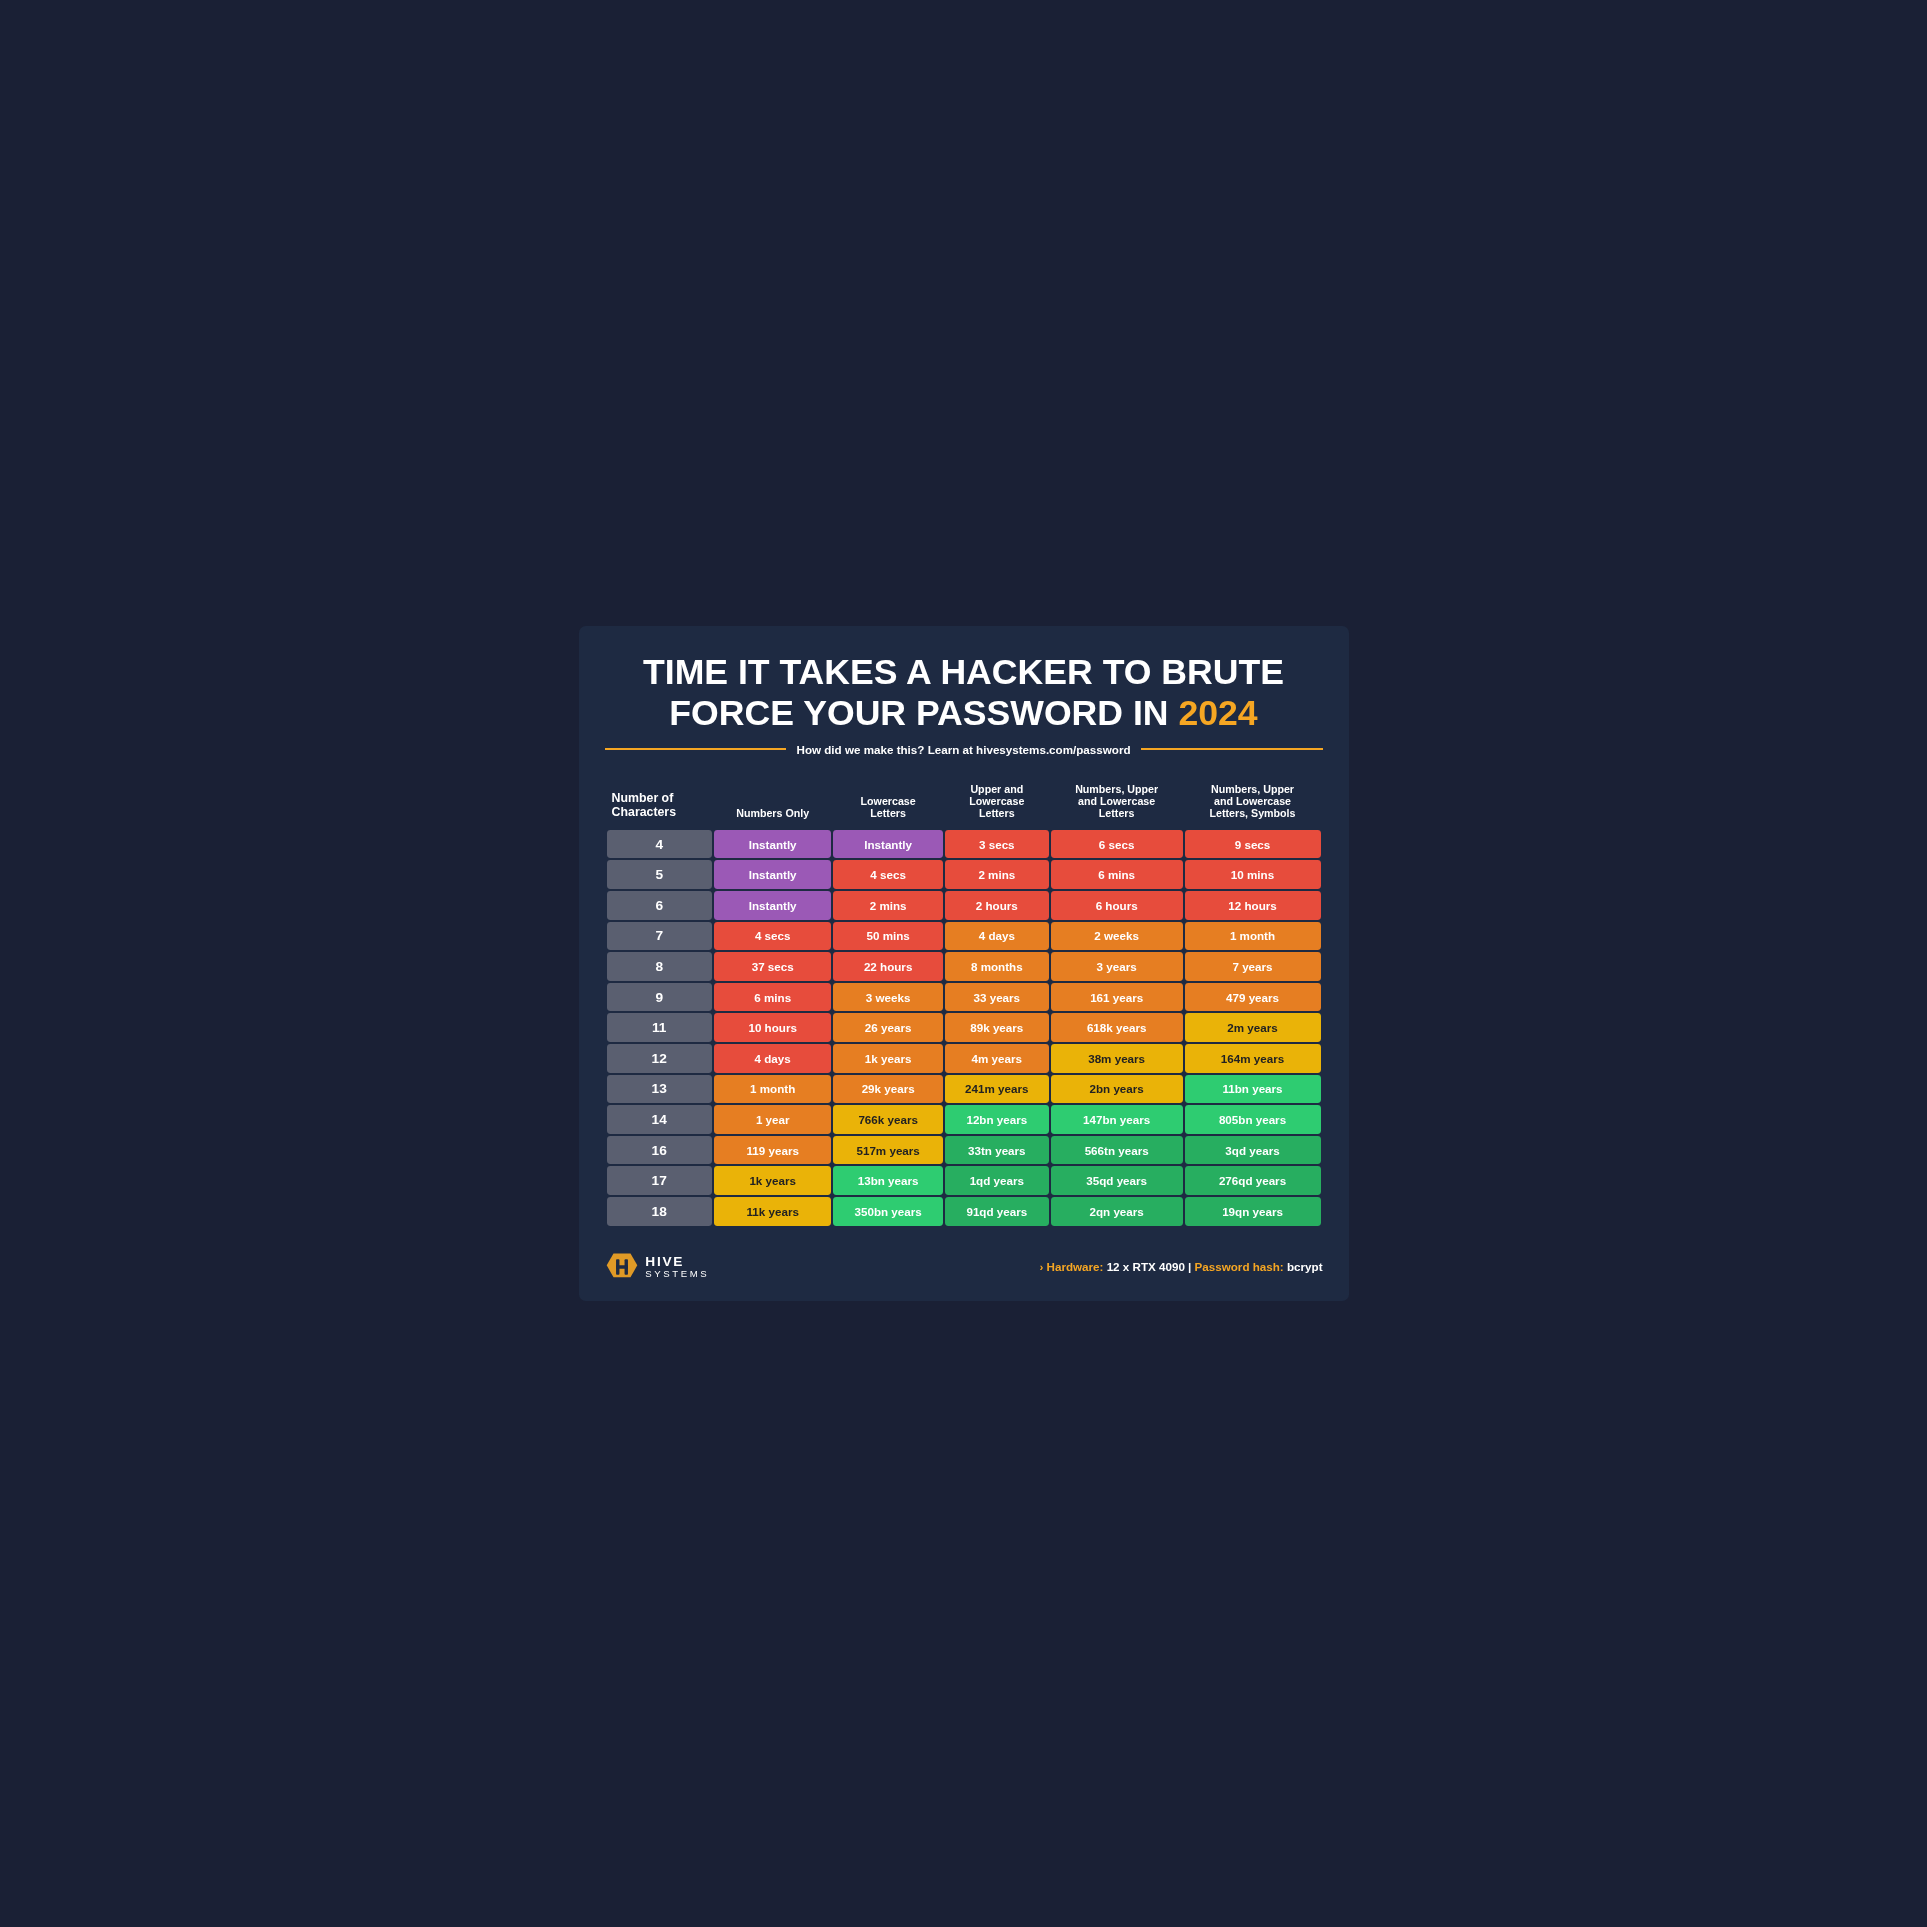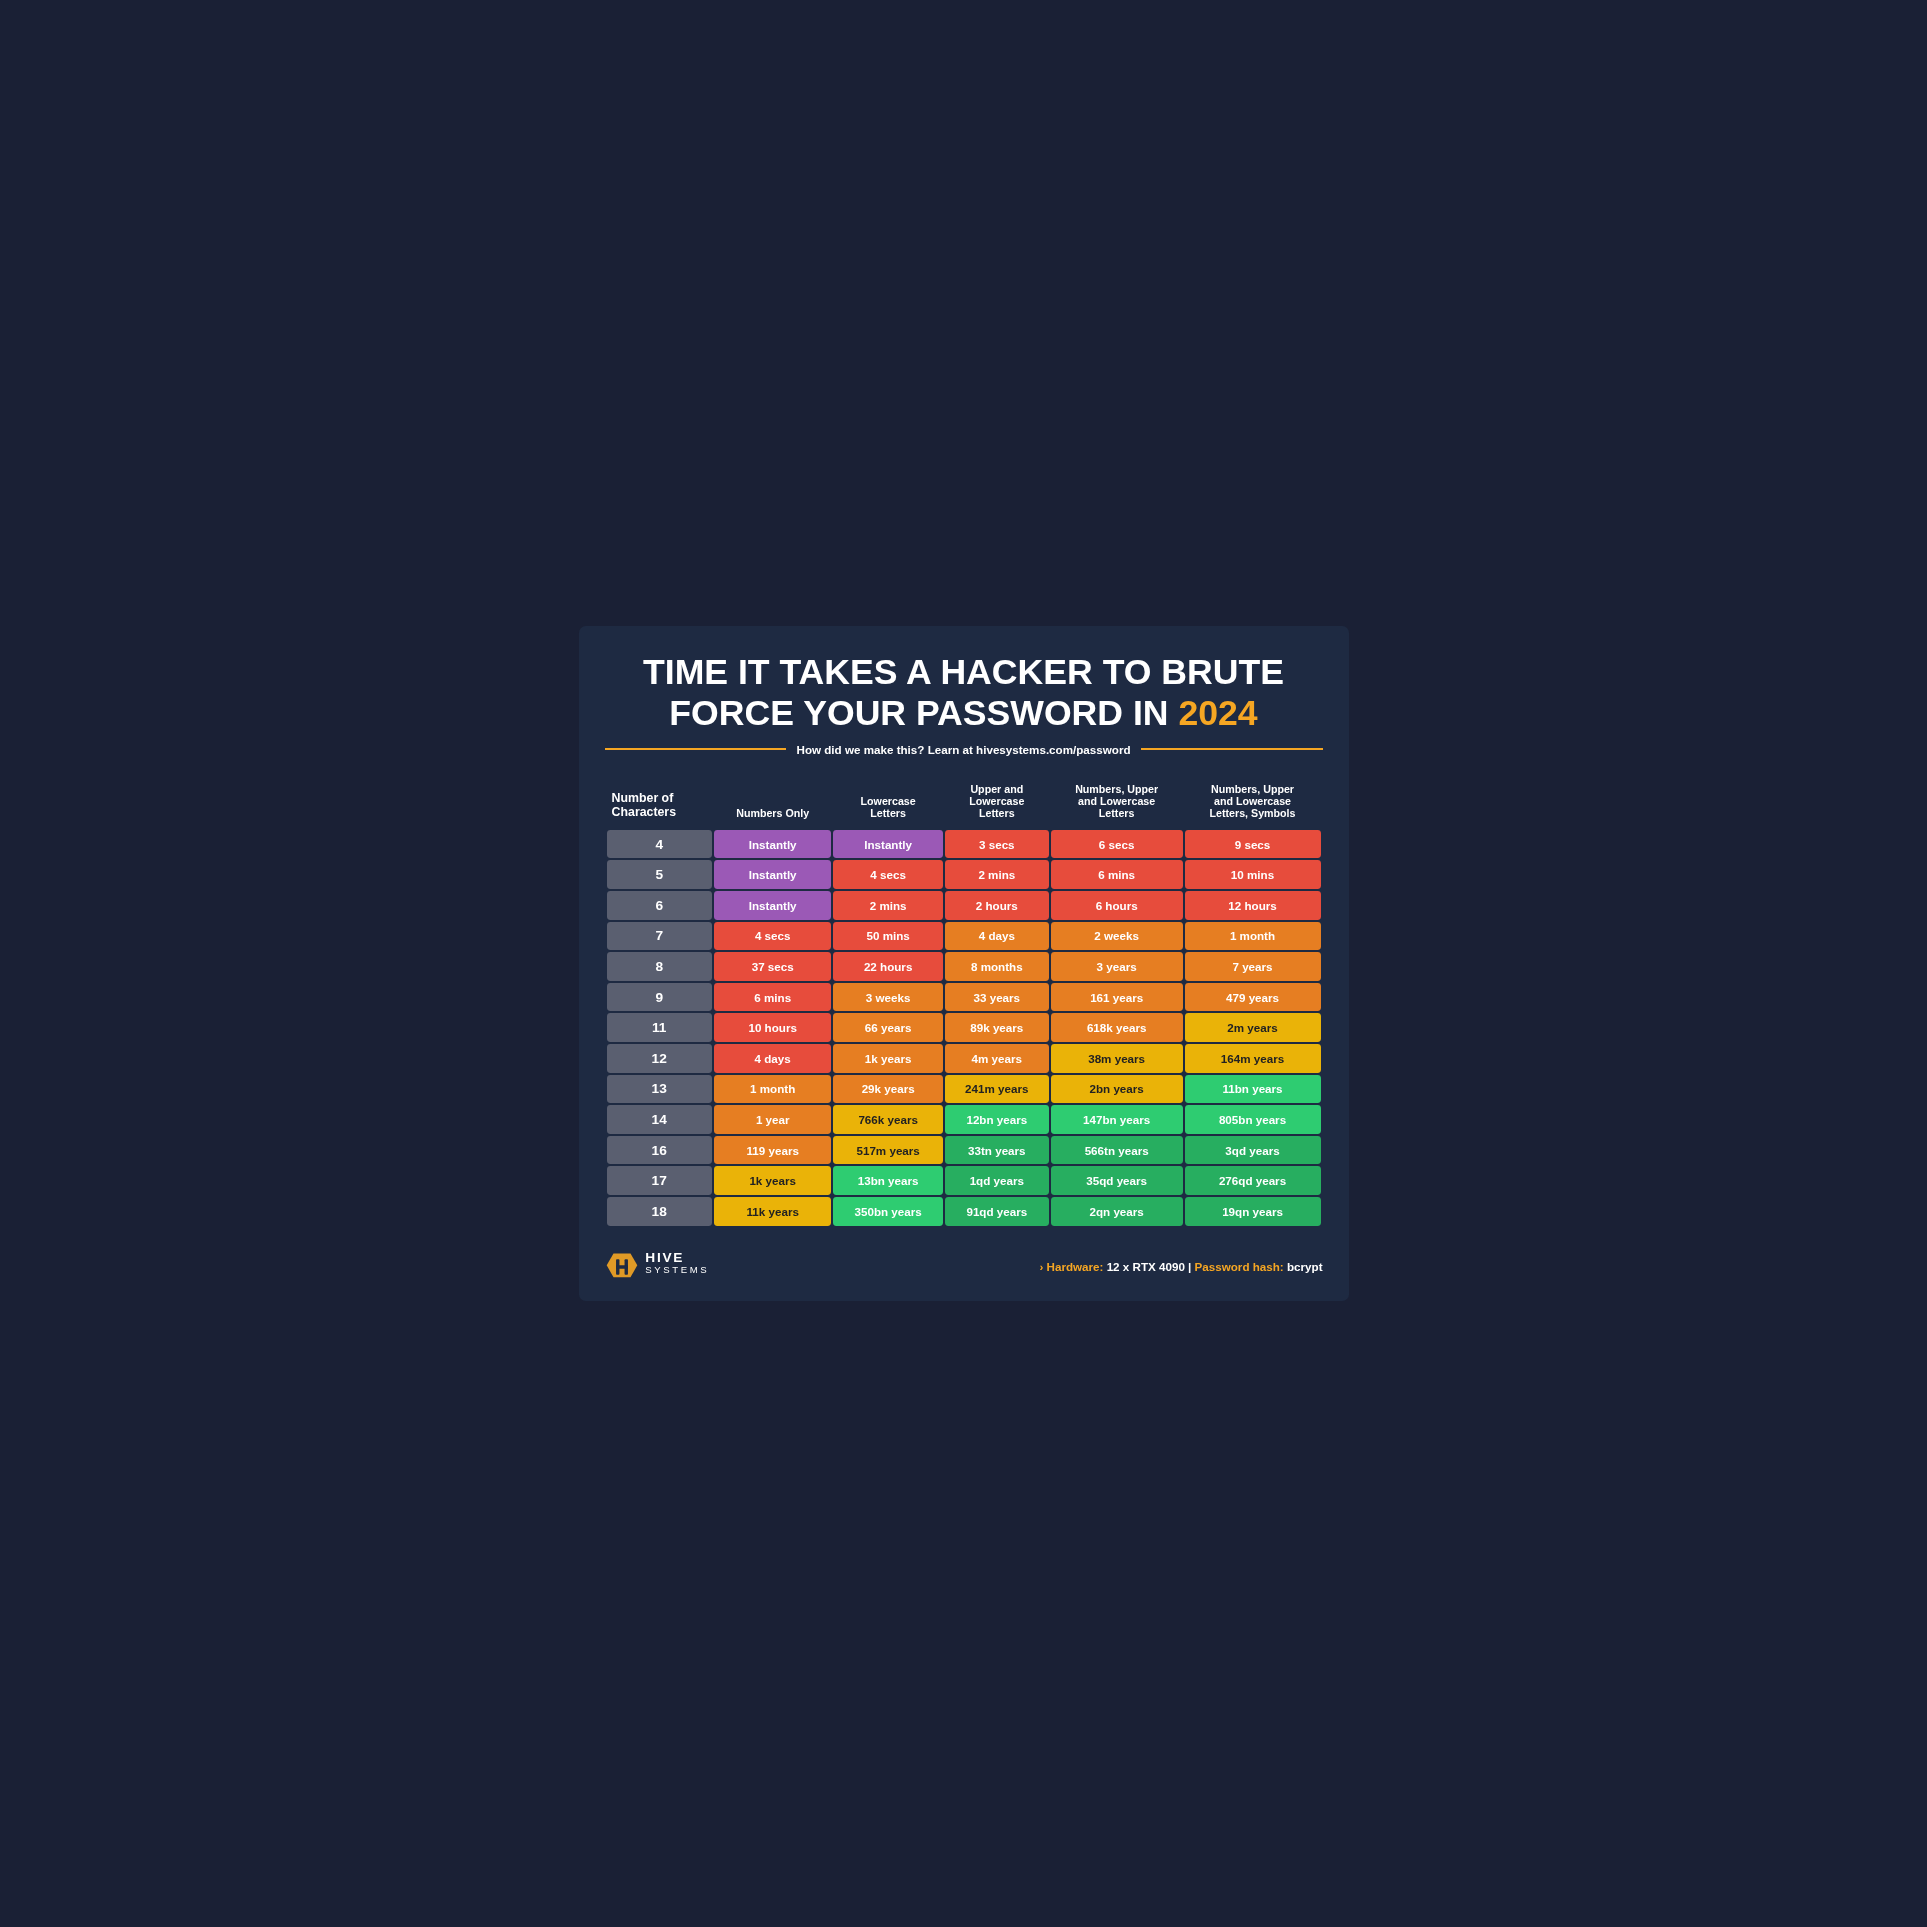--- a/index.html
+++ b/index.html
@@ -95,21 +95,21 @@
     }
     .footer {
       display: flex;
       align-items: center;
       justify-content: space-between;
       margin-top: 13.7px;
       padding-top: 8.6px;
     }
     .logo-area {
       display: flex;
-      align-items: flex-start;
+      align-items: center;
       gap: 6.8px;
     }
     .logo-icon {
       width: 34px;
       height: 34px;
     }
     .logo-text {
       display: flex;
       flex-direction: column;
       line-height: 1.1;
@@ -217,21 +217,21 @@
             <td class="row-header">9</td>
             <td class="red">6 mins</td>
             <td class="orange">3 weeks</td>
             <td class="orange">33 years</td>
             <td class="orange">161 years</td>
             <td class="orange">479 years</td>
           </tr>
           <tr>
             <td class="row-header">11</td>
             <td class="red">10 hours</td>
-            <td class="orange">66 years</td>
+            <td class="orange">26 years</td>
             <td class="orange">89k years</td>
             <td class="orange">618k years</td>
             <td class="yellow">2m years</td>
           </tr>
           <tr>
             <td class="row-header">12</td>
             <td class="red">4 days</td>
             <td class="orange">1k years</td>
             <td class="orange">4m years</td>
             <td class="yellow">38m years</td>

